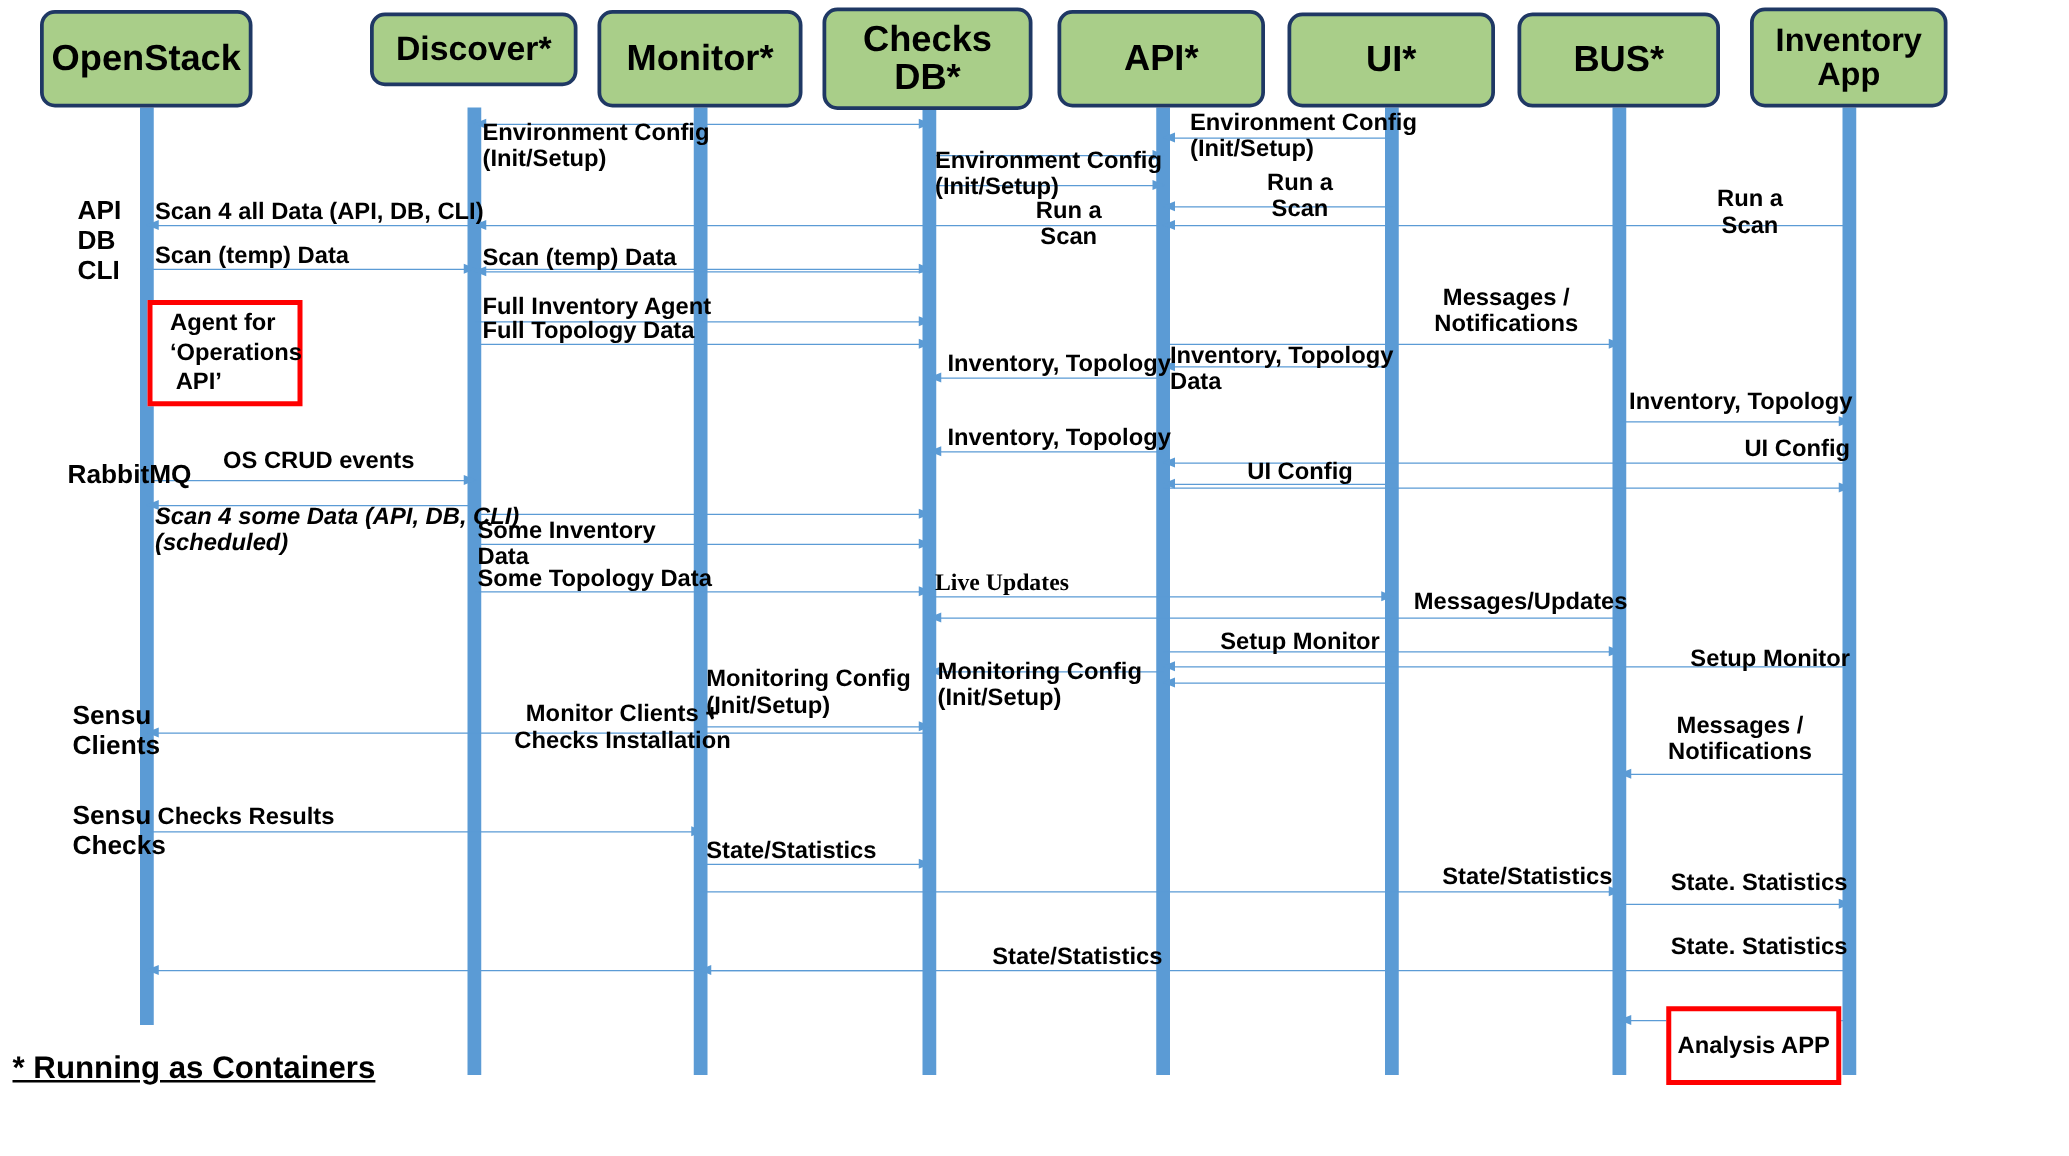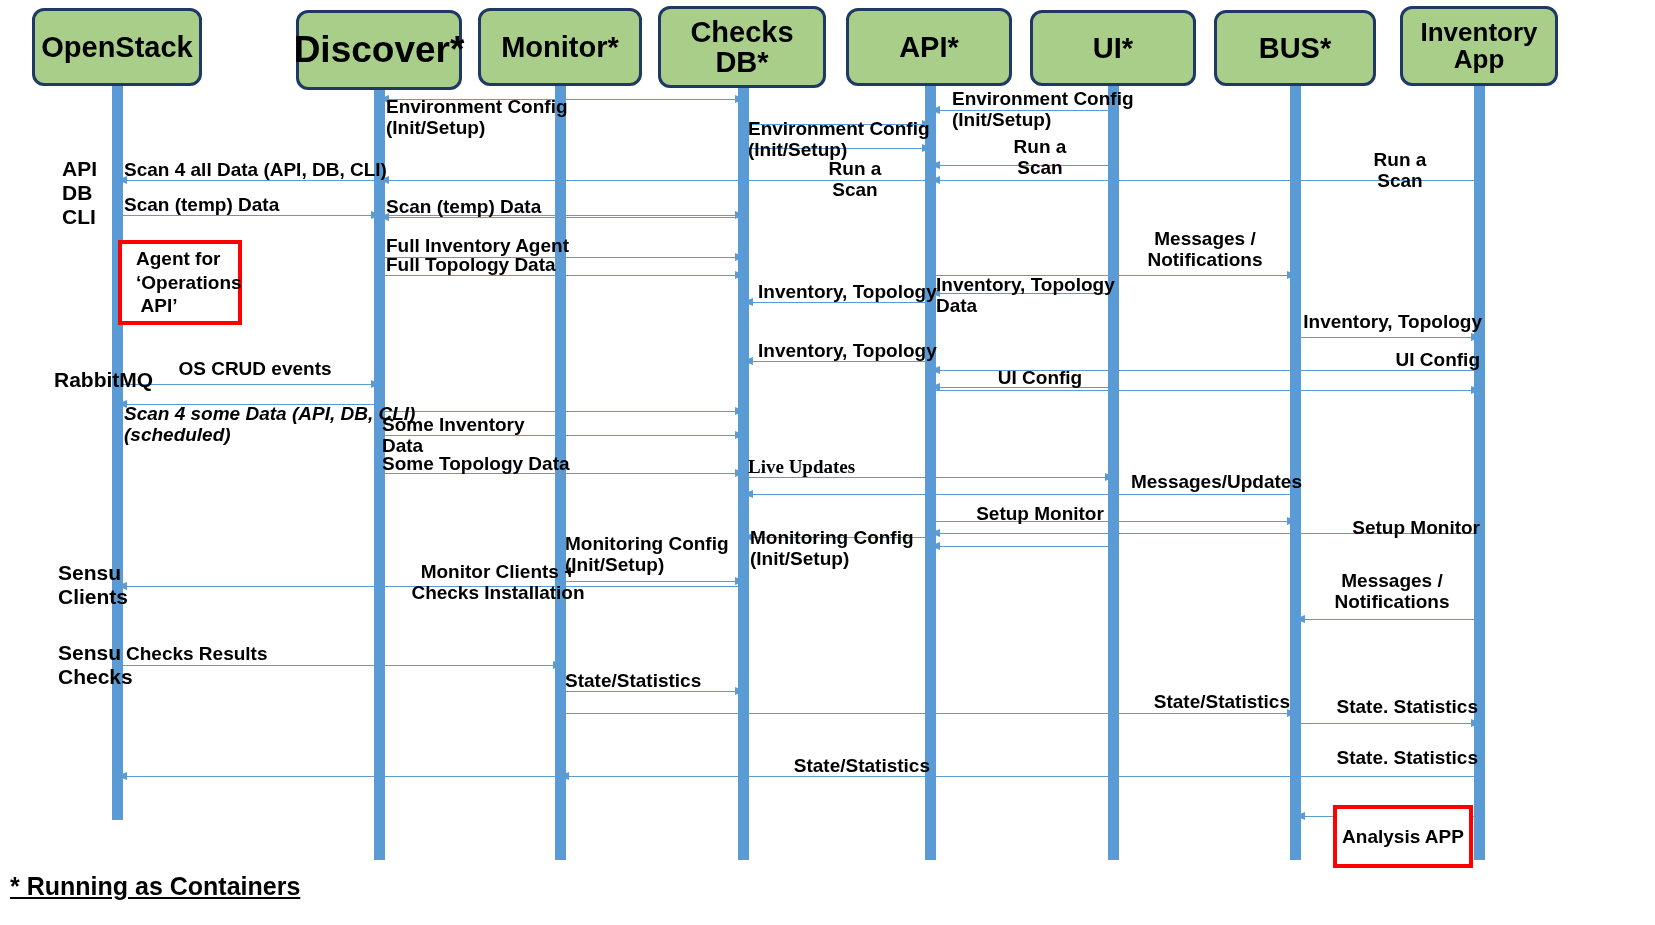--- a/index.html
+++ b/index.html
@@ -110,21 +110,21 @@
   }
 </style>
 </head>
 <body>
 
 <div id="diagram">
 
   <div class="participant" style="left:32px; top:8px; width:170px; height:78px; font-size:29px;">
     <span>OpenStack</span>
   </div>
-  <div class="participant" style="left:296px; top:10px; width:166px; height:80px; font-size:37px;text-align:right;">
+  <div class="participant" style="left:296px; top:10px; width:166px; height:59px; font-size:27px;text-align:right;">
     <span>Discover*</span>
   </div>
   <div class="participant" style="left:478px; top:8px; width:164px; height:78px; font-size:29px;">
     <span>Monitor*</span>
   </div>
   <div class="participant" style="left:658px; top:6px; width:168px; height:82px; font-size:29px; white-space:pre;">
     <span>Checks
 DB*</span>
   </div>
   <div class="participant" style="left:846px; top:8px; width:166px; height:78px; font-size:29px;">
@@ -297,15 +297,15 @@
   <div class="note pad" style="left:118px; top:240px; width:124px; height:85px; font-size:19px;">
     <span>Agent for
 ‘Operations
  API’</span>
   </div>
 
   <div class="note" style="left:1333px; top:805px; width:140px; height:63px; font-size:19px; justify-content:center;">
     <span>Analysis APP</span>
   </div>
 
-  <div class="footer" style="left:10px; top:872px; font-size:25px;text-decoration:underline;">* Running as Containers</div>
+  <div class="footer" style="left:10px; top:840px; font-size:25px;text-decoration:underline;">* Running as Containers</div>
 
 </div>
 
 </body></html>

